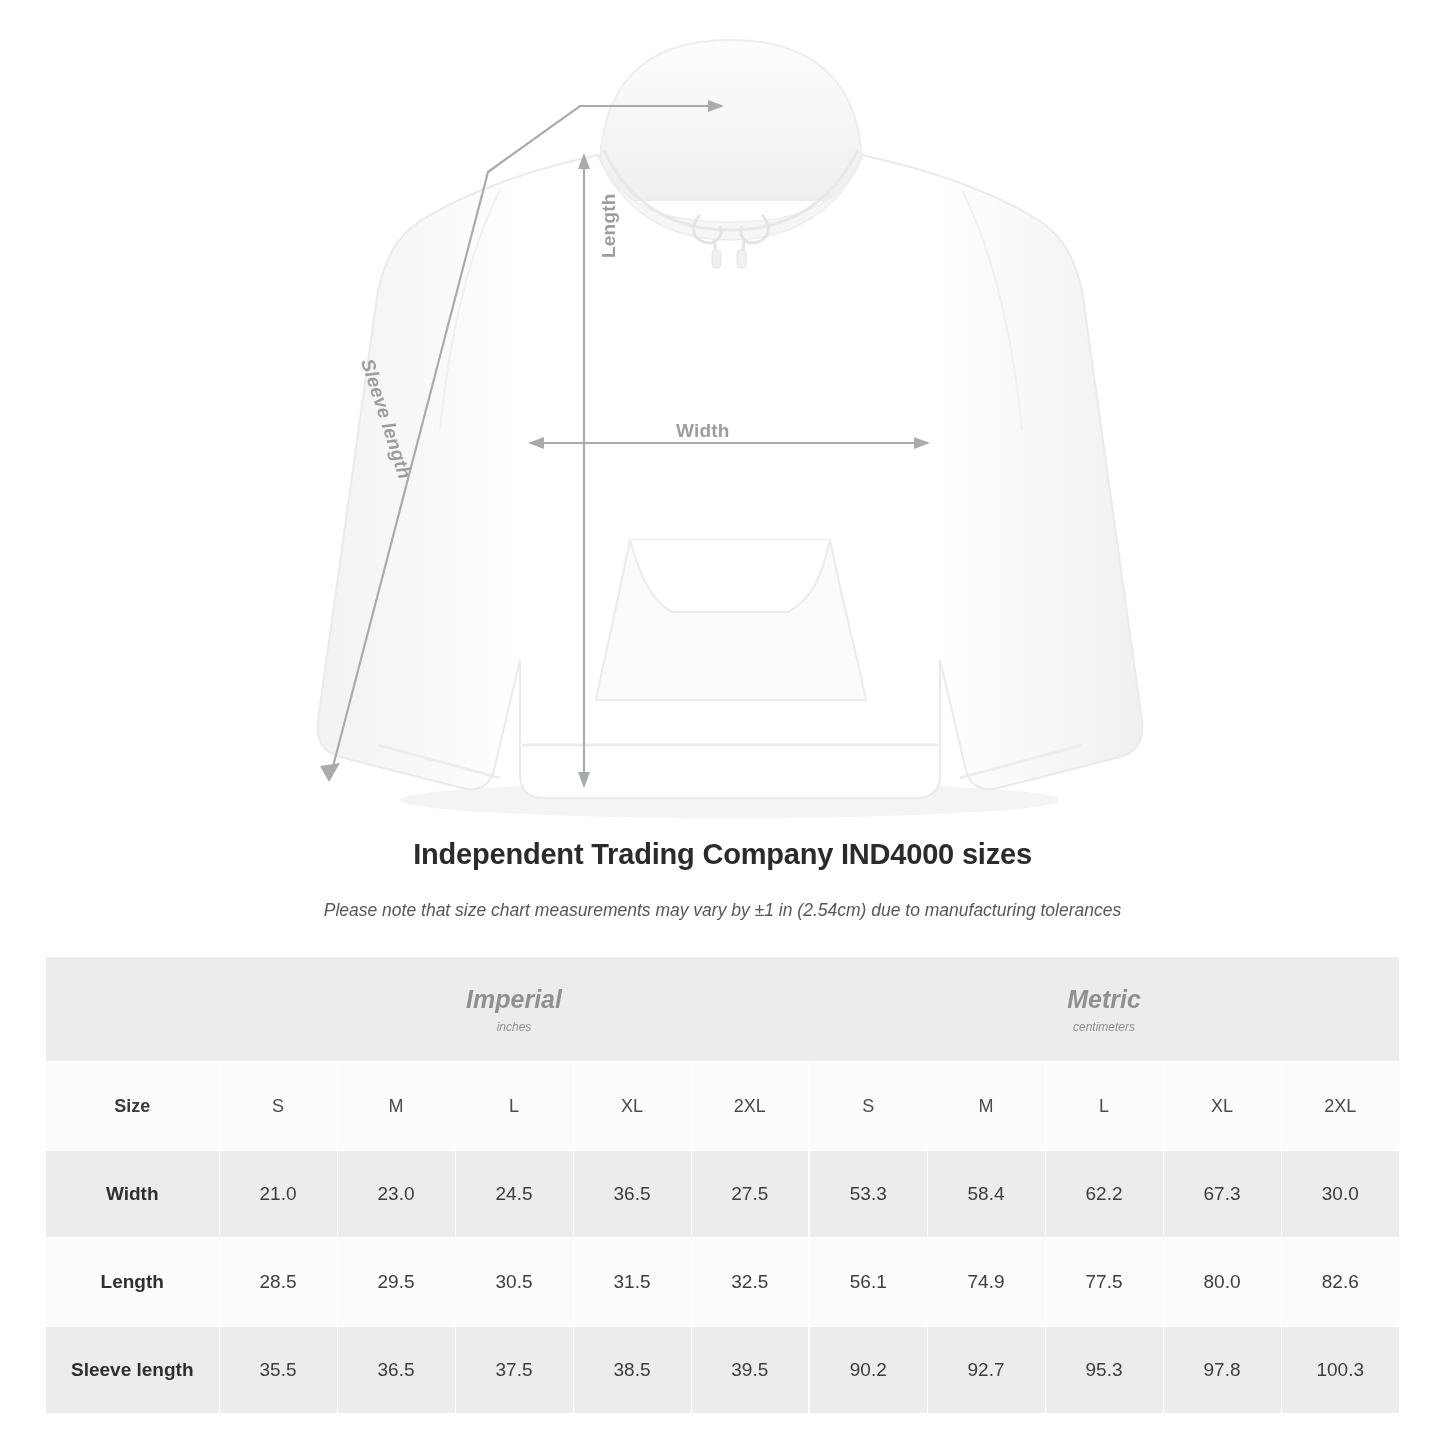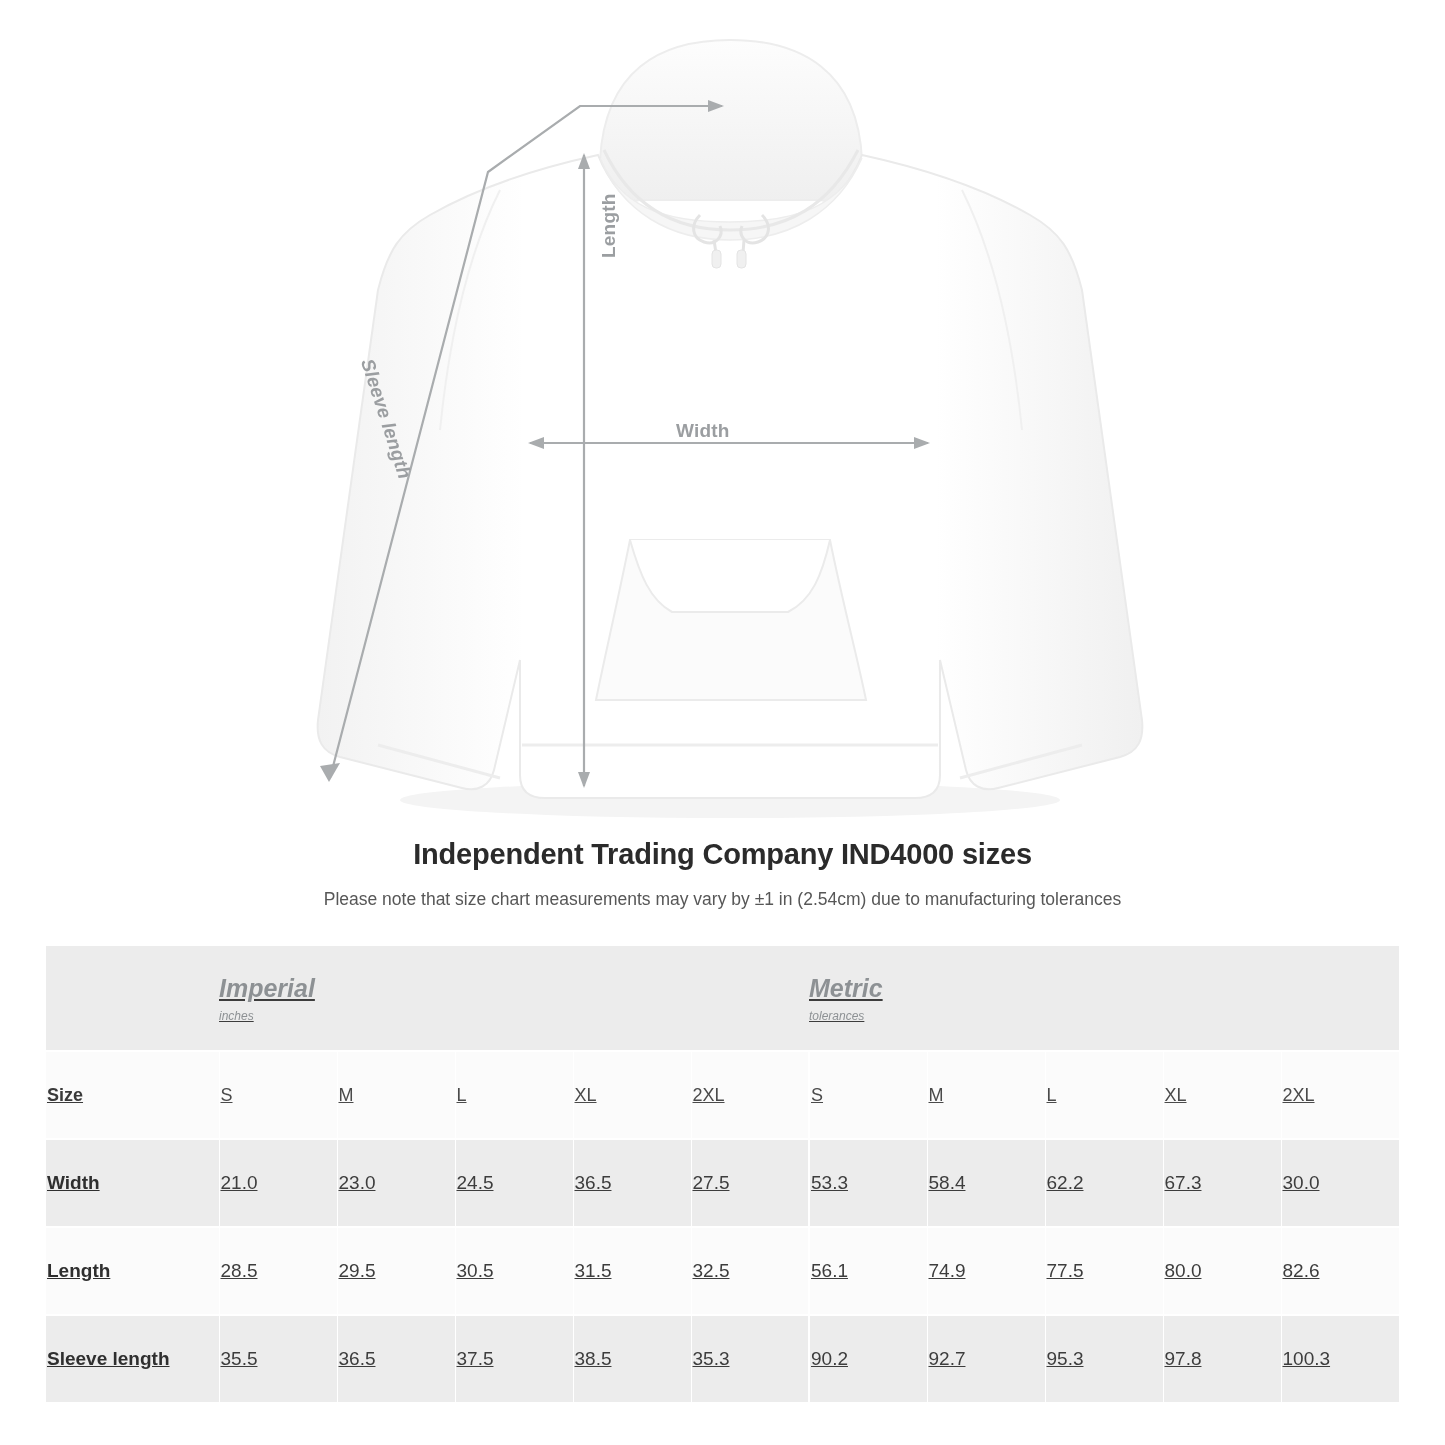--- a/index.html
+++ b/index.html
@@ -62,38 +62,39 @@
     text-align: center;
     margin-top: 8px;
   }
   .chart-title {
     font-size: 29px;
     font-weight: bold;
     color: #2b2b2b;
     letter-spacing: -0.2px;
   }
   .chart-note {
-    margin-top: 18px;
+    margin-top: 29px;
     font-size: 17.5px;
+    font-style: italic;
     color: #575757;
   }
 
   
   .table-wrap {
     margin: 36px 46px 0 46px;
   }
   table.size-table {
     border-collapse: collapse;
     width: 1353px;
     table-layout: fixed;
   }
   table.size-table td, table.size-table th {
+    text-align: center;
     vertical-align: middle;
     font-weight: normal;
-    text-decoration: underline;
   }
   .unit-row td {
     background: #ececec;
     height: 104px;
     padding: 0;
   }
   .unit-name {
     font-size: 25px;
     font-style: italic;
     font-weight: bold;
@@ -249,21 +250,21 @@
     </colgroup>
     <tbody>
       <tr class="unit-row">
         <td></td>
         <td colspan="5">
           <div class="unit-name">Imperial</div>
           <div class="unit-sub">inches</div>
         </td>
         <td colspan="5">
           <div class="unit-name">Metric</div>
-          <div class="unit-sub">tolerances</div>
+          <div class="unit-sub">centimeters</div>
         </td>
       </tr>
 
       <tr class="head-row row-sep">
         <td class="rowlabel">Size</td>
         <td class="col-sep">S</td>
         <td class="col-sep">M</td>
         <td class="col-sep">L</td>
         <td class="col-sep">XL</td>
         <td class="col-sep">2XL</td>
@@ -301,21 +302,21 @@
         <td class="col-sep">80.0</td>
         <td class="col-sep">82.6</td>
       </tr>
 
       <tr class="body-row row-shade row-sep">
         <td class="rowlabel">Sleeve length</td>
         <td class="col-sep">35.5</td>
         <td class="col-sep">36.5</td>
         <td class="col-sep">37.5</td>
         <td class="col-sep">38.5</td>
-        <td class="col-sep">35.3</td>
+        <td class="col-sep">39.5</td>
         <td class="sep-strong">90.2</td>
         <td class="col-sep">92.7</td>
         <td class="col-sep">95.3</td>
         <td class="col-sep">97.8</td>
         <td class="col-sep">100.3</td>
       </tr>
     </tbody>
   </table>
 </div>
 

